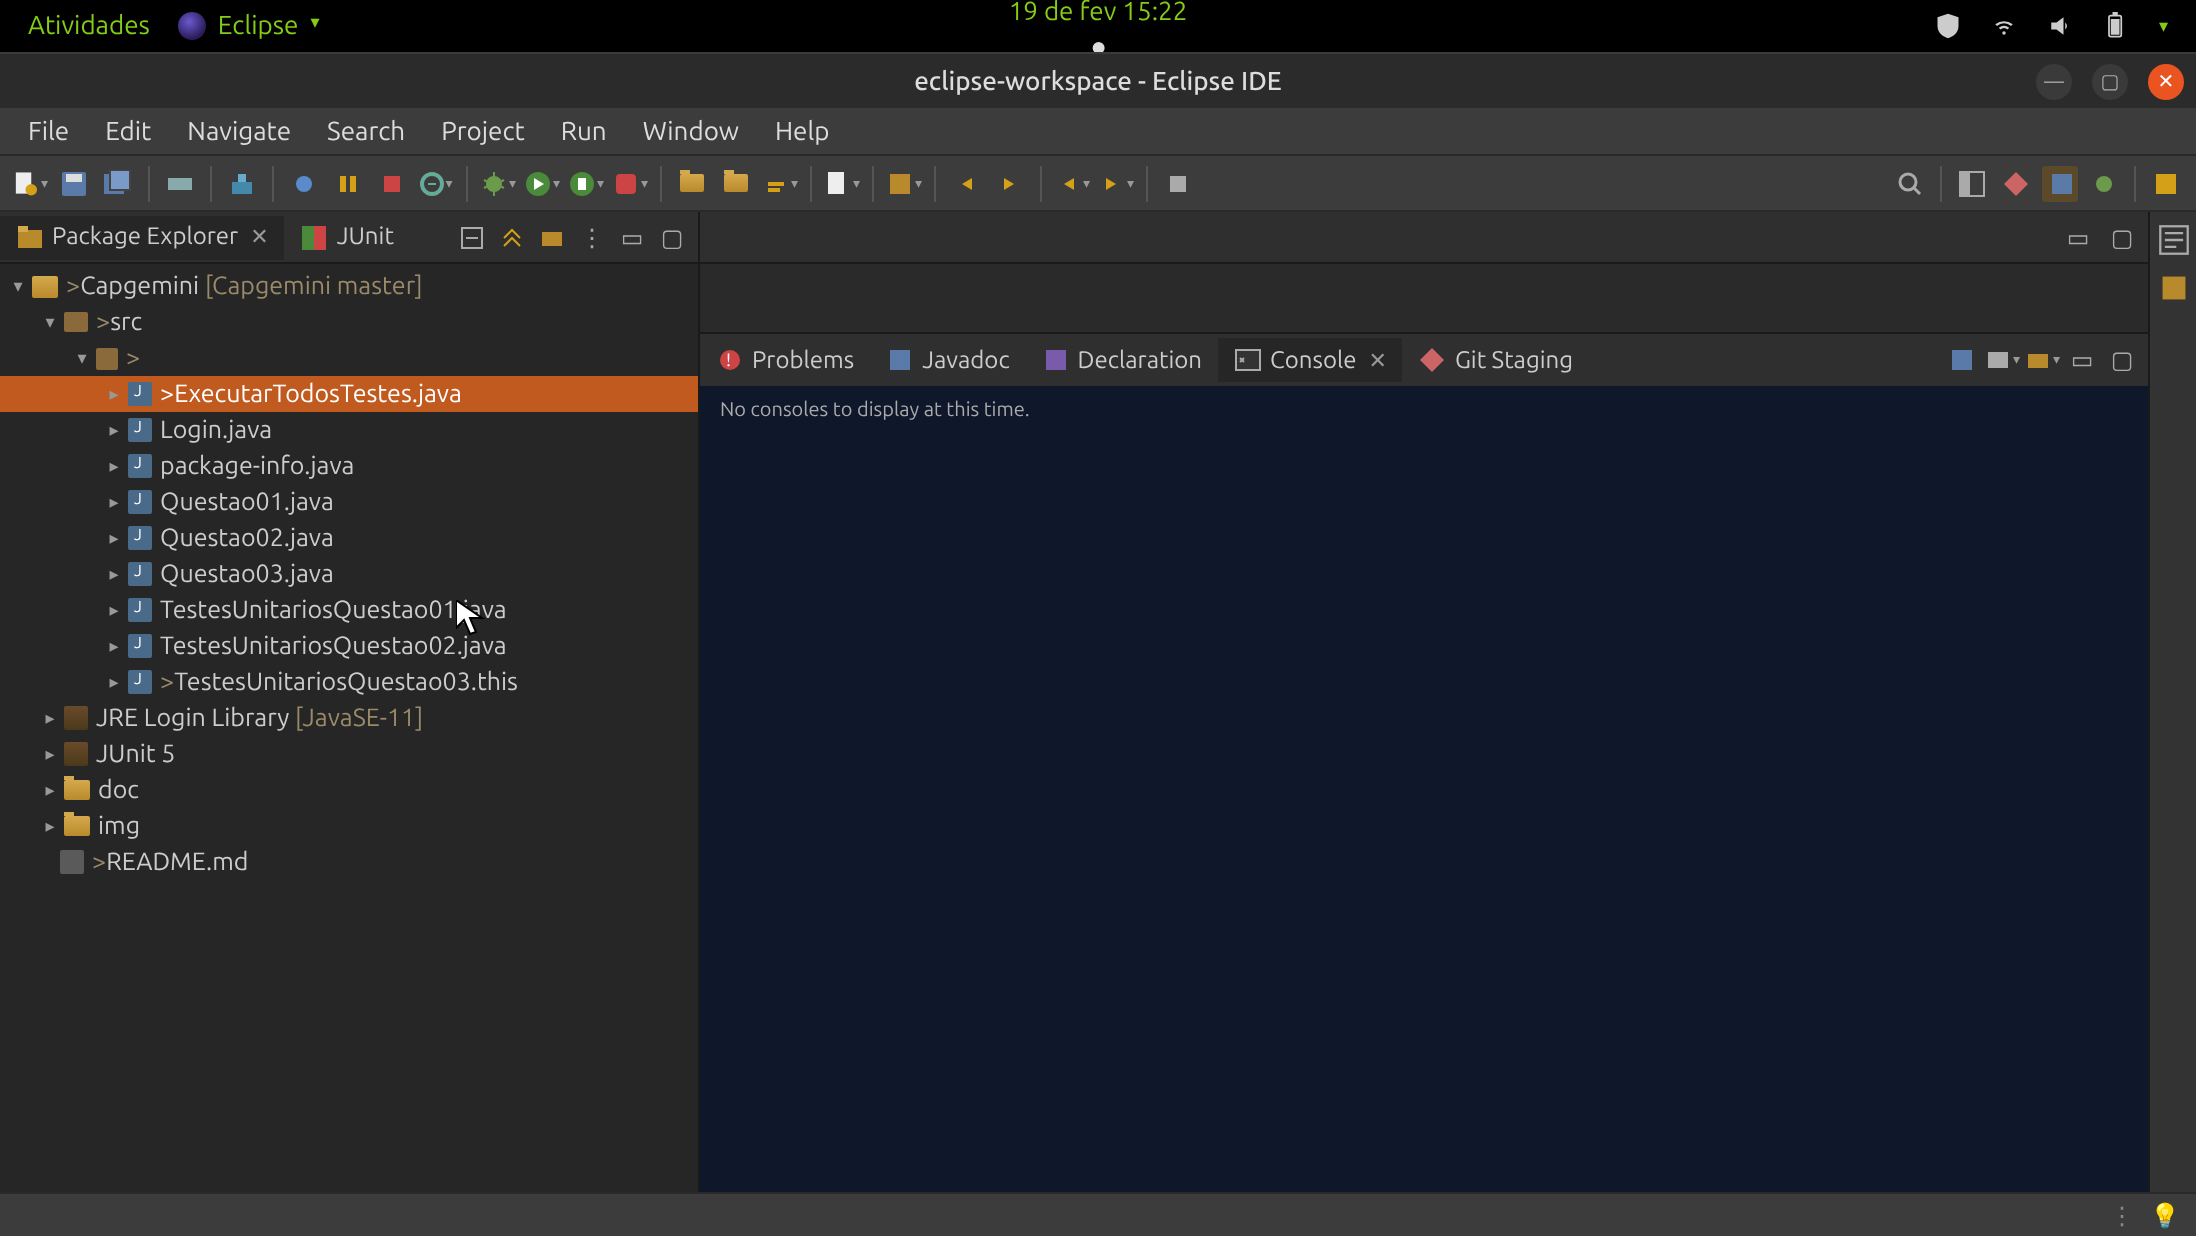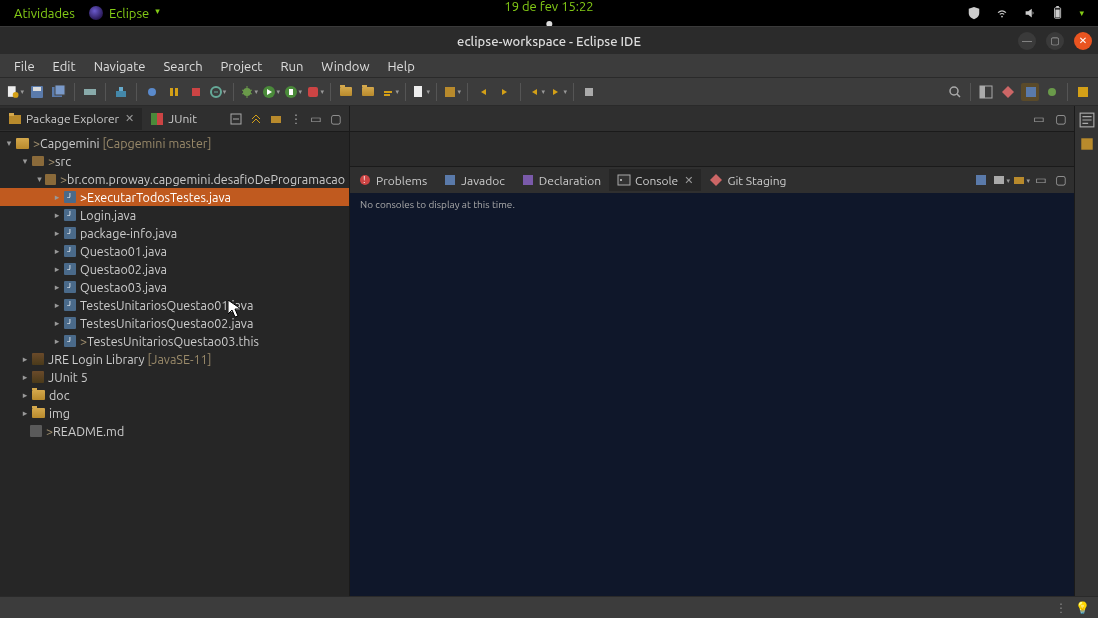--- a/index.html
+++ b/index.html
@@ -372,21 +372,20 @@
       <div class="tree-row" style="padding-left:20px">
         <span class="twisty">▾</span>
         <span class="node-icon i-src"></span>
         <span class="dirty">&gt; </span>
           <span>src</span>
       </div>
       <div class="tree-row" style="padding-left:36px">
         <span class="twisty">▾</span>
         <span class="node-icon i-pkg"></span>
         <span class="dirty">&gt; </span>
-          <span>br.com.proway.capgemini.desafioDeProgramacao</span>
       </div>
       <div class="tree-row selected" style="padding-left:52px">
         <span class="twisty">▸</span>
         <span class="node-icon i-java"></span>
         <span>&gt; </span>
           <span>ExecutarTodosTestes.java</span>
       </div>
       <div class="tree-row" style="padding-left:52px">
         <span class="twisty">▸</span>
         <span class="node-icon i-java"></span>

